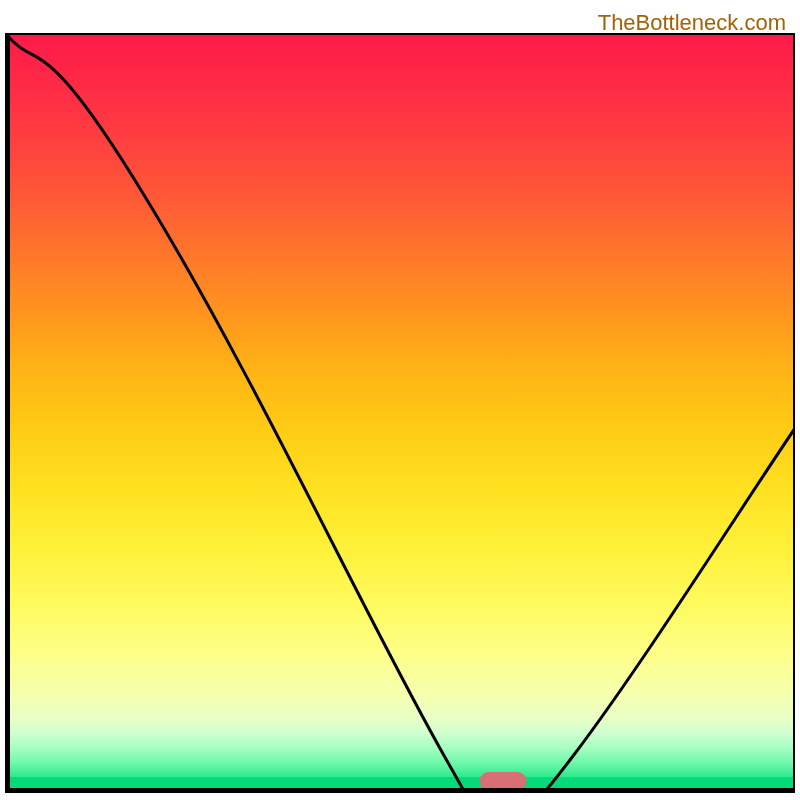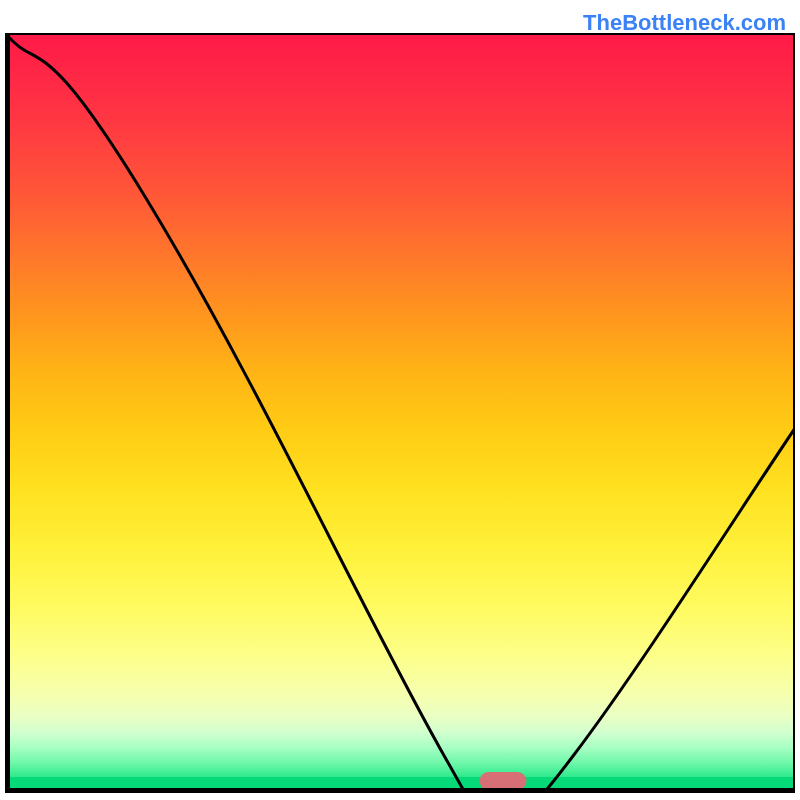--- a/index.html
+++ b/index.html
@@ -11,23 +11,23 @@
       width: 800px;
       height: 800px;
       font-family: Arial, sans-serif;
       position: relative;
       background: #fff;
     }
     .watermark {
       position: absolute;
       top: 10px;
       right: 14px;
-      color: #3b82f6;
+      color: #a16207;
       font-size: 22px;
-      font-weight: bold;
+      font-weight: normal;
       z-index: 10;
     }
     .chart-stage {
       position: absolute;
       top: 33px;
       left: 5px;
       width: 790px;
       height: 760px;
     }
     .gradient-bg {

